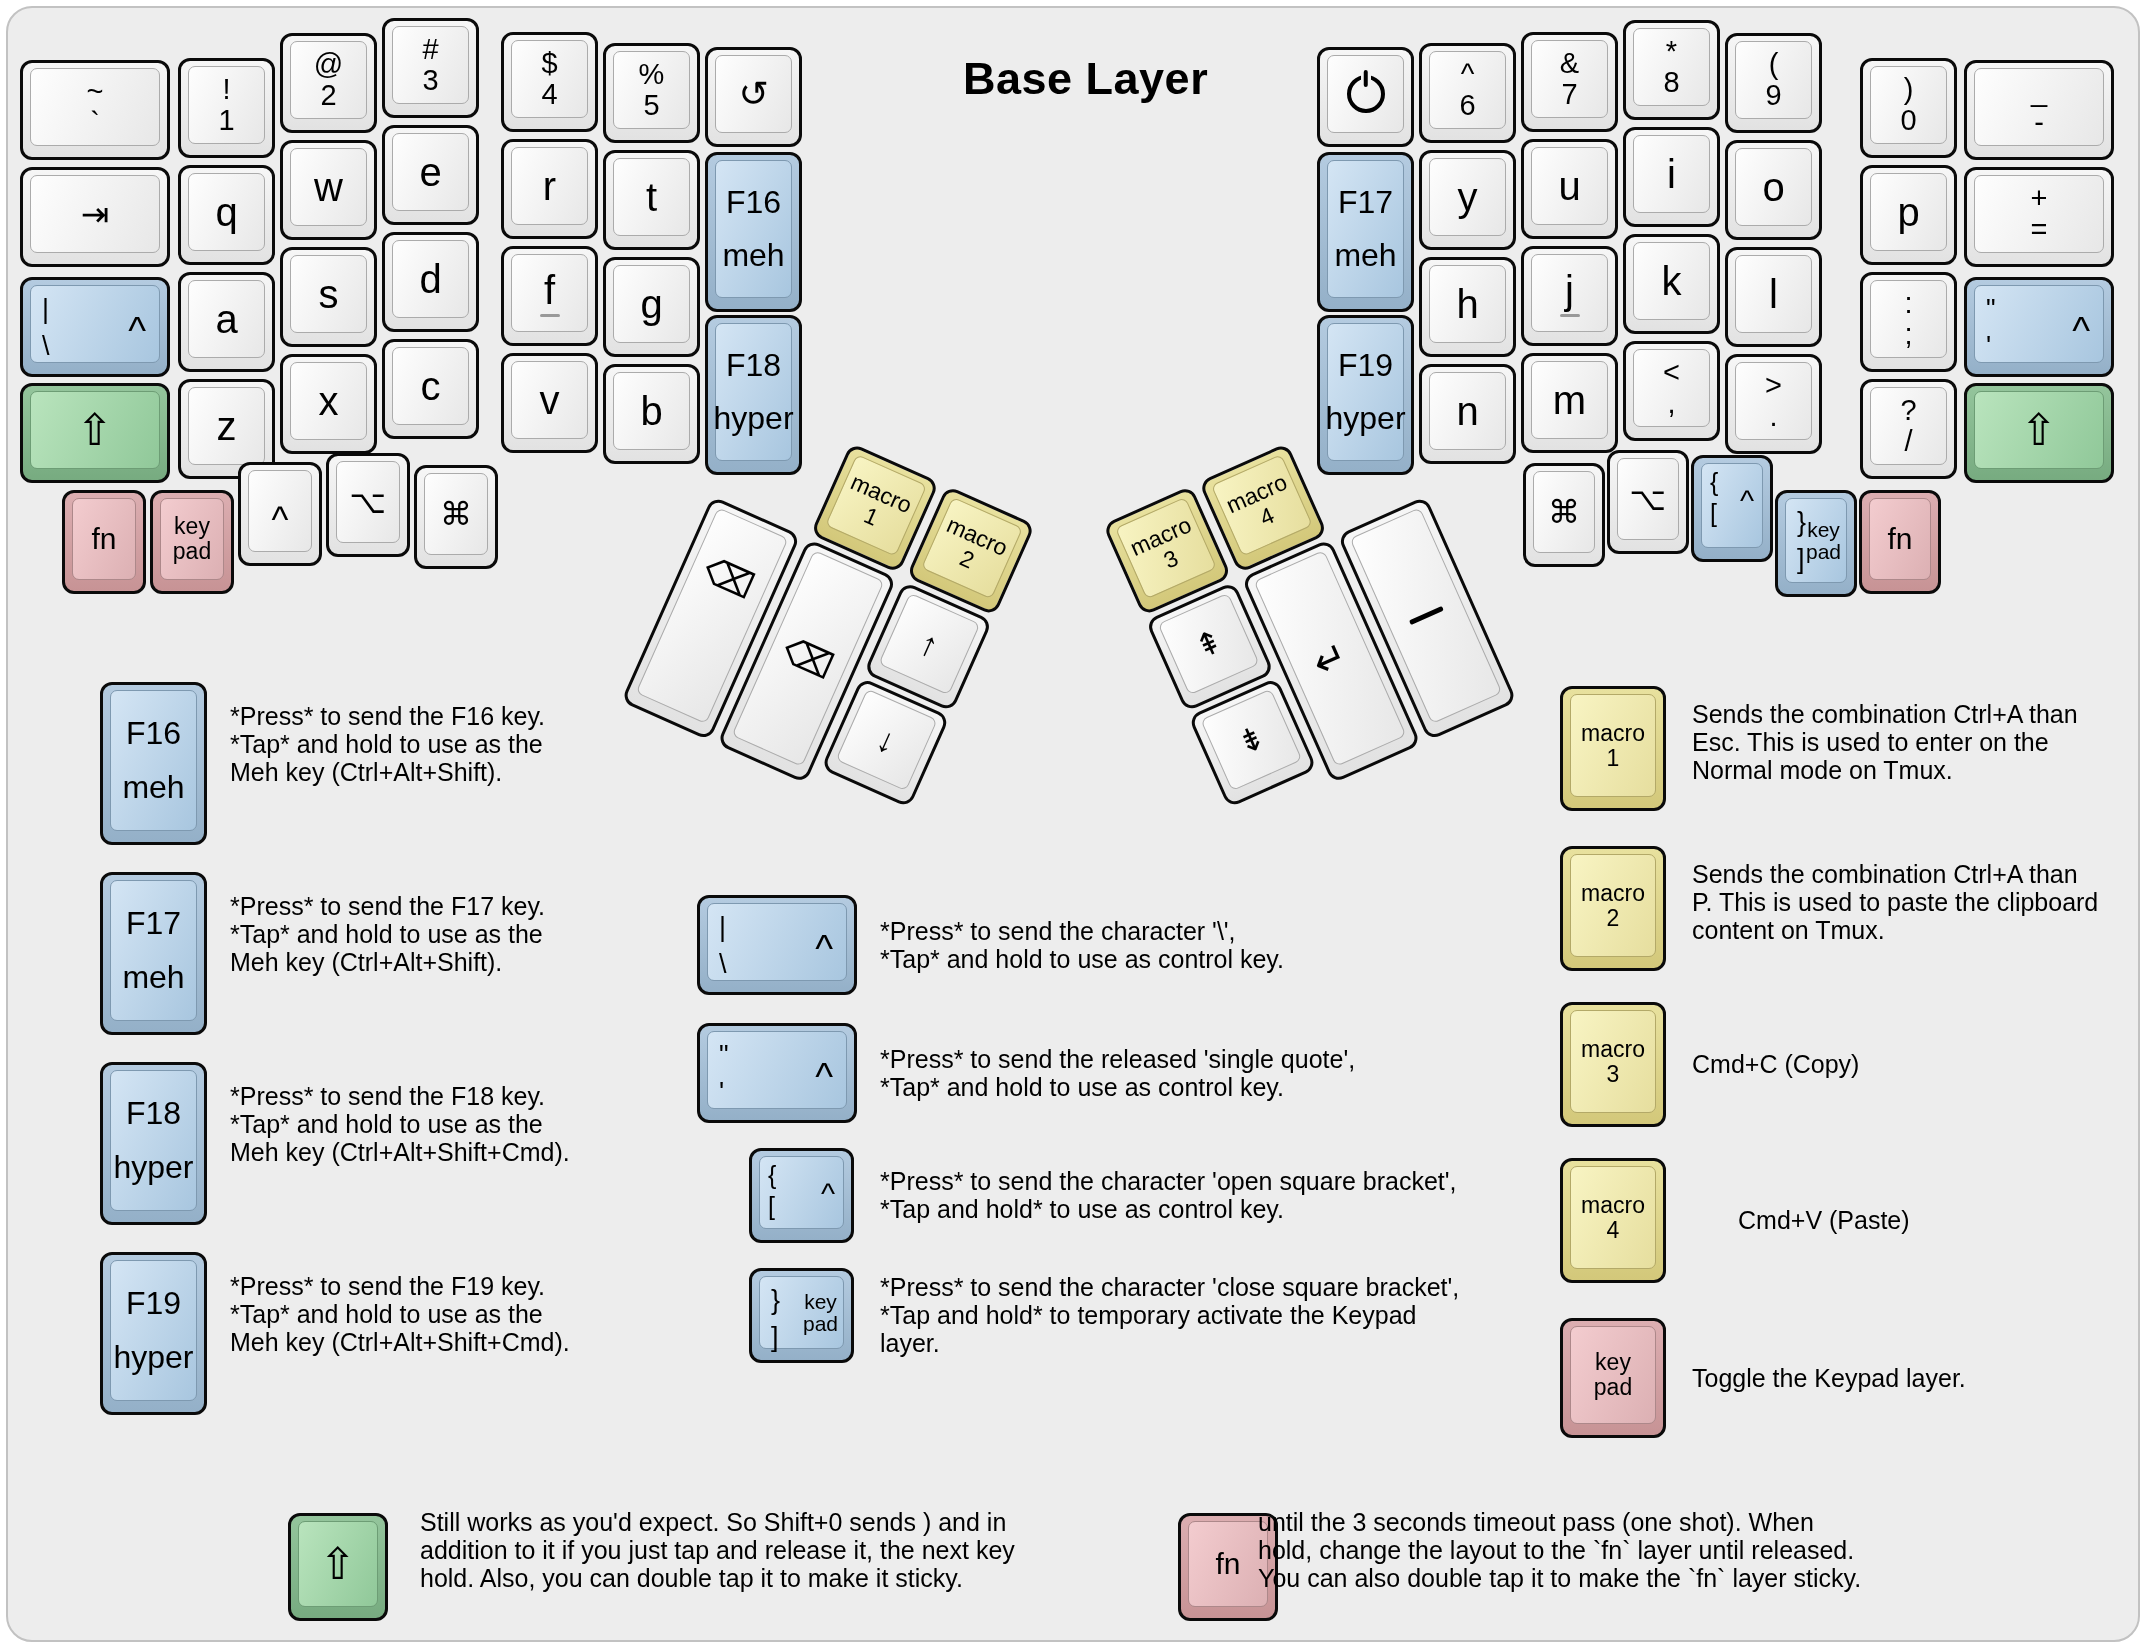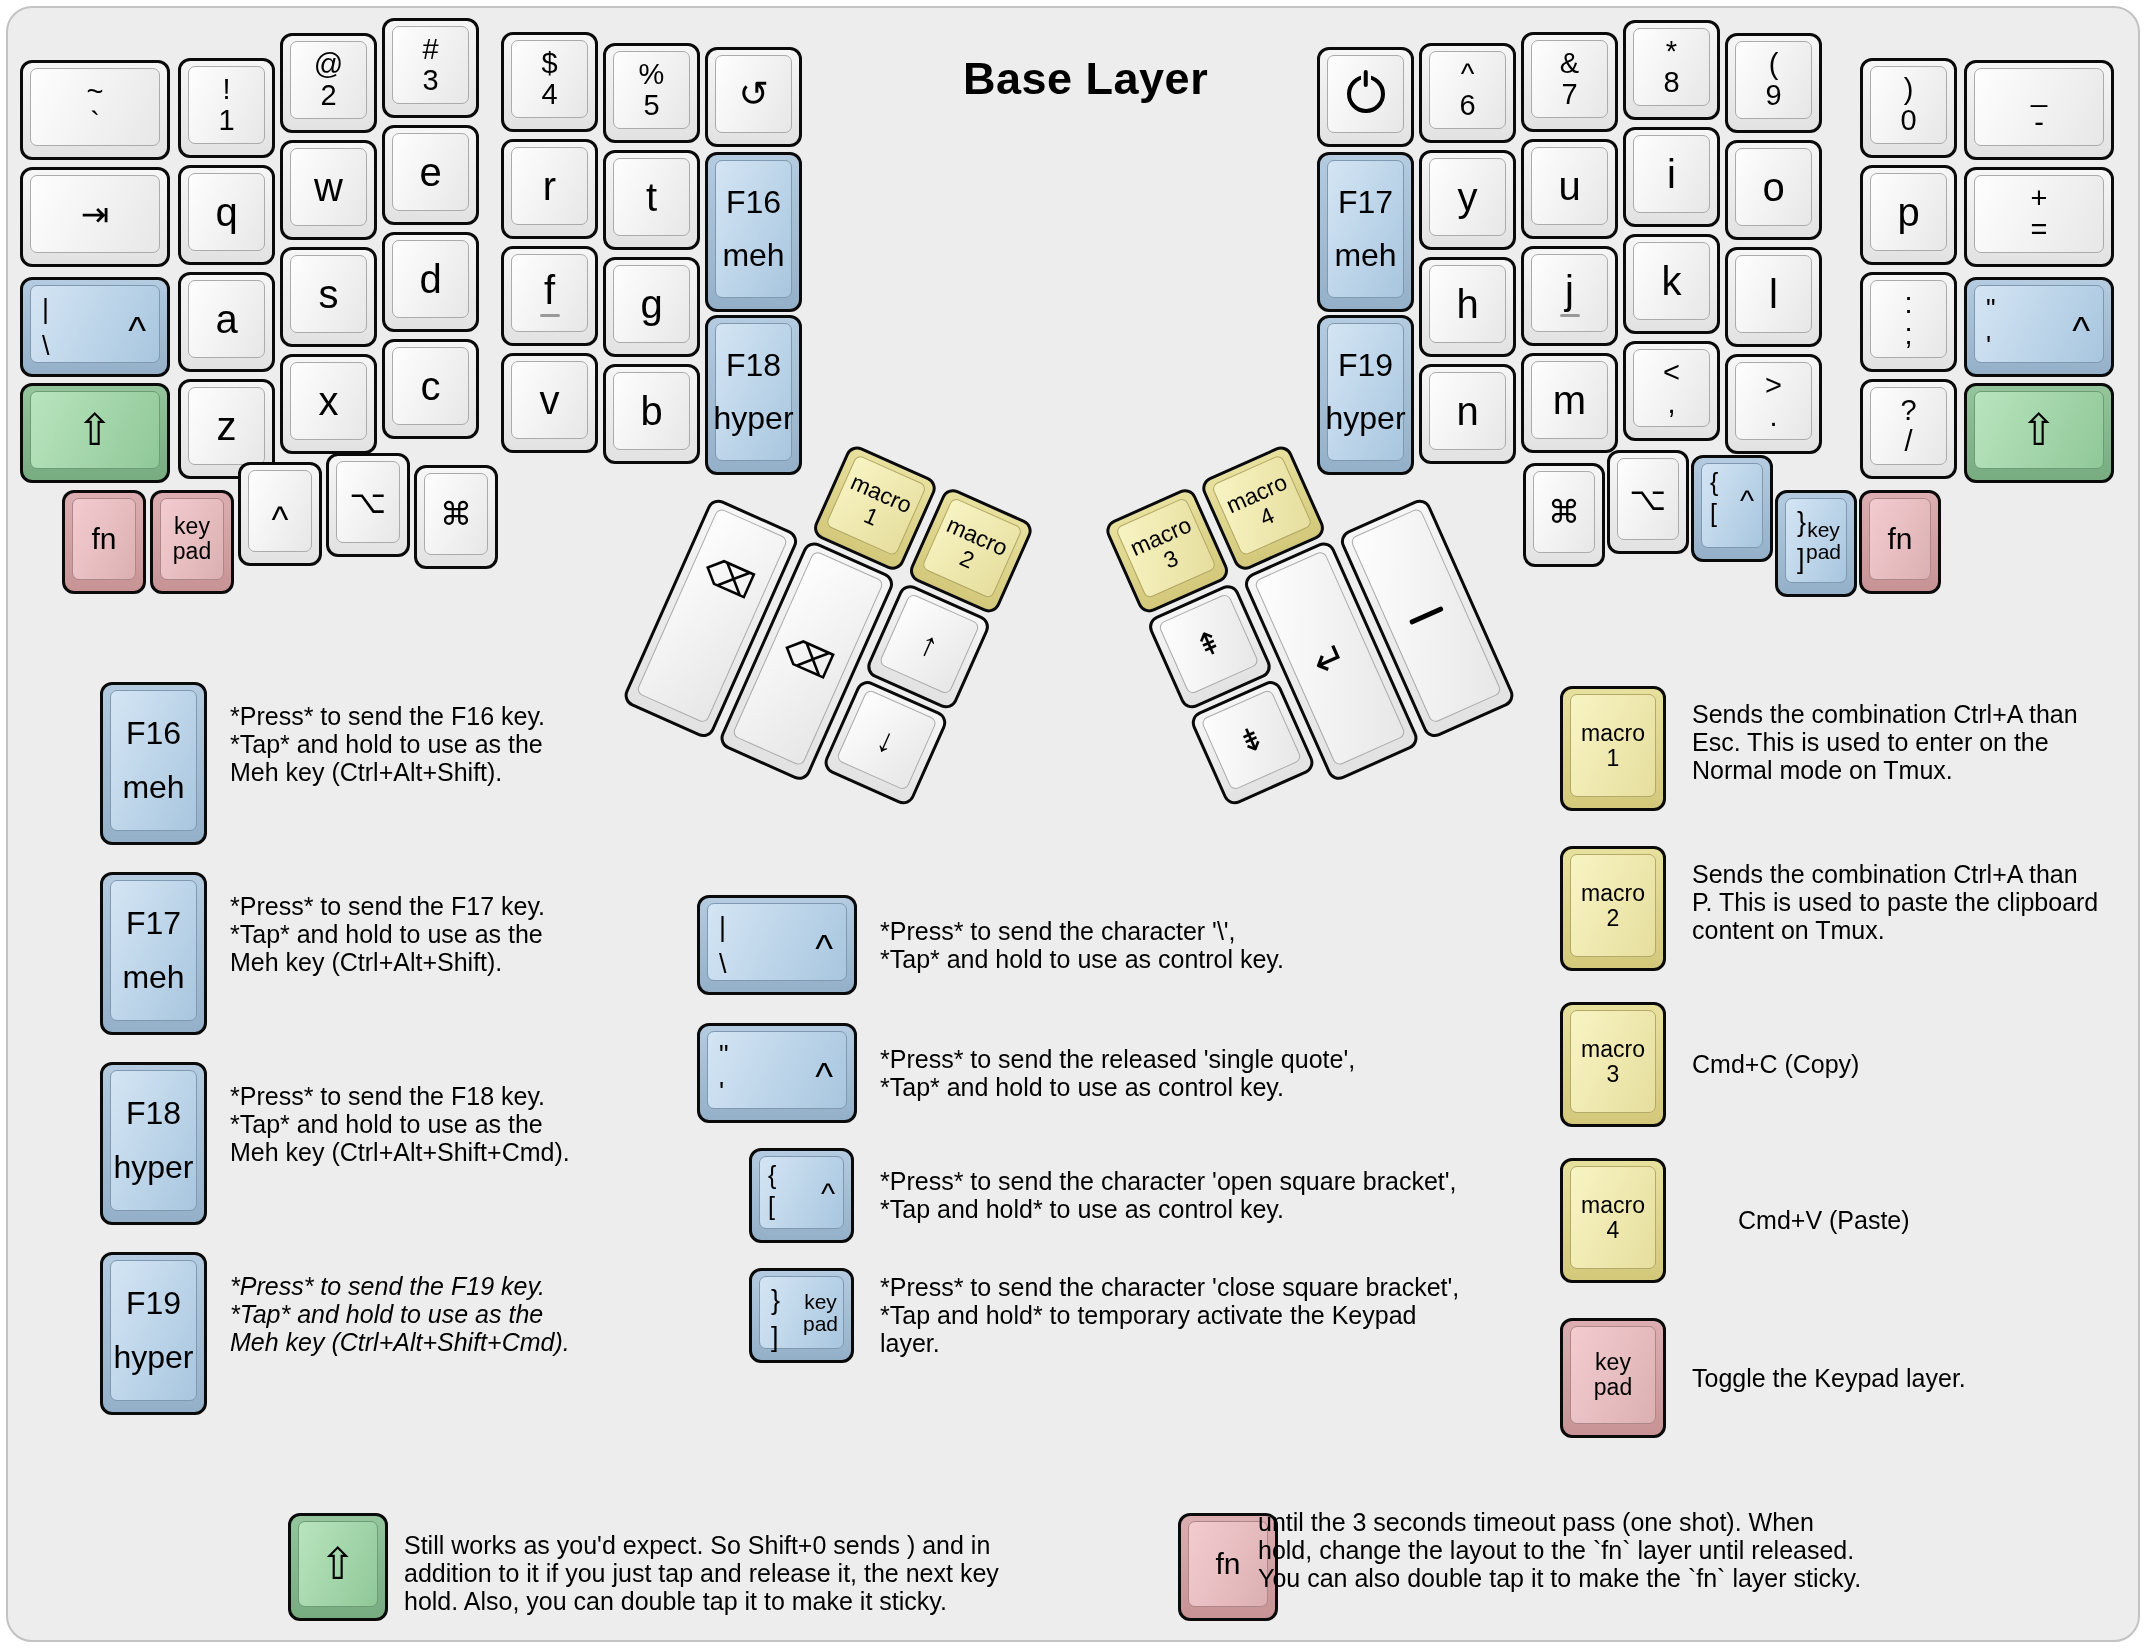--- a/index.html
+++ b/index.html
@@ -564,21 +564,21 @@
     <div class="ltext" style="left: 230px; top: 1082px;">
       <div>*Press* to send the F18 key.</div>
       <div>*Tap* and hold to use as the</div>
       <div>Meh key (Ctrl+Alt+Shift+Cmd).</div>
     </div>
     <div class="key blue spread" style="left: 100px; top: 1252px; width: 107px; height: 163px;">
       <div class="cap">
         <div class="lines"><span>F19</span><span>hyper</span></div>
       </div>
     </div>
-    <div class="ltext" style="left: 230px; top: 1272px; font-style: italic;">
+    <div class="ltext" style="left: 230px; top: 1272px;">
       <div>*Press* to send the F19 key.</div>
       <div>*Tap* and hold to use as the</div>
       <div>Meh key (Ctrl+Alt+Shift+Cmd).</div>
     </div>
     <div class="key blue" style="left: 697px; top: 895px; width: 160px; height: 100px;">
       <div class="cap">
         <div class="cl">
           <span>|</span>
           <span>\</span>
         </div>
@@ -689,21 +689,21 @@
       </div>
     </div>
     <div class="ltext" style="left: 1692px; top: 1364px;">
       <div>Toggle the Keypad layer.</div>
     </div>
     <div class="key green" style="left: 288px; top: 1513px; width: 100px; height: 108px;">
       <div class="cap">
         <span class="glyph" style="font-size: 44px;">⇧</span>
       </div>
     </div>
-    <div class="ltext" style="left: 404px; top: 1508px; margin-top: 23px;">
+    <div class="ltext" style="left: 420px; top: 1508px;">
       <div>Still works as you'd expect. So Shift+0 sends ) and in</div>
       <div>addition to it if you just tap and release it, the next key</div>
       <div>hold. Also, you can double tap it to make it sticky.</div>
     </div>
     <div class="key pink" style="left: 1178px; top: 1513px; width: 100px; height: 108px;">
       <div class="cap">
         <span class="glyph" style="font-size: 30px;">fn</span>
       </div>
     </div>
     <div class="ltext" style="left: 1258px; top: 1508px;">

